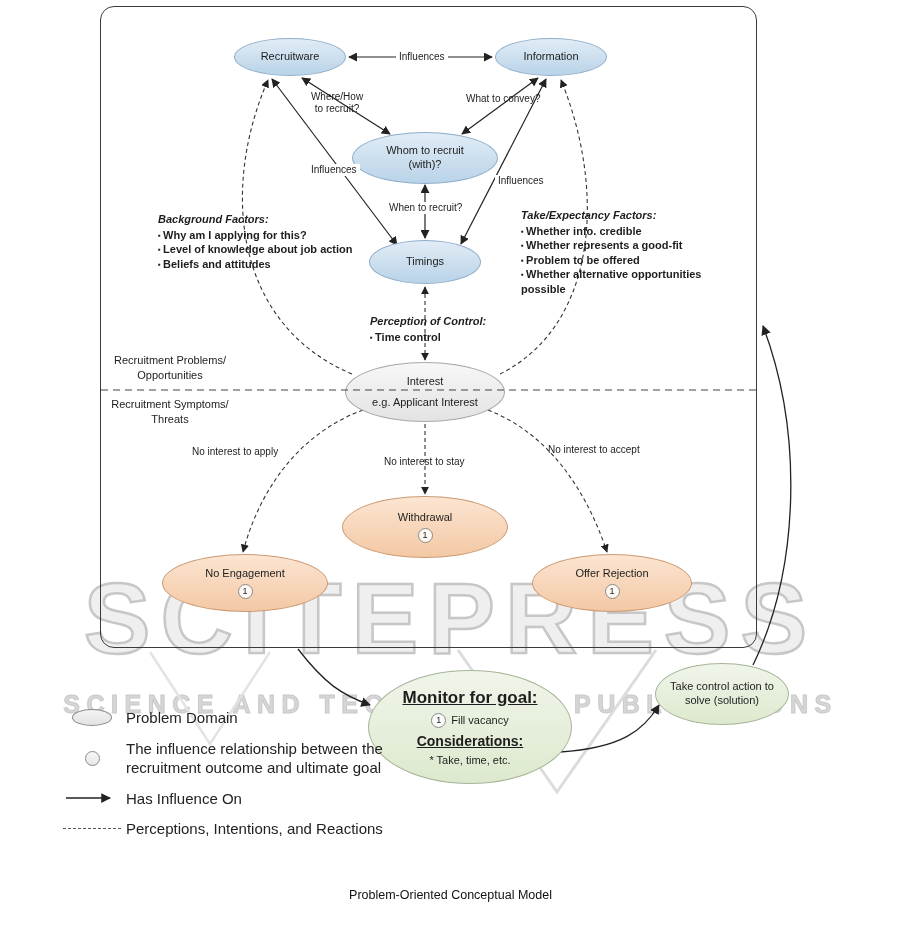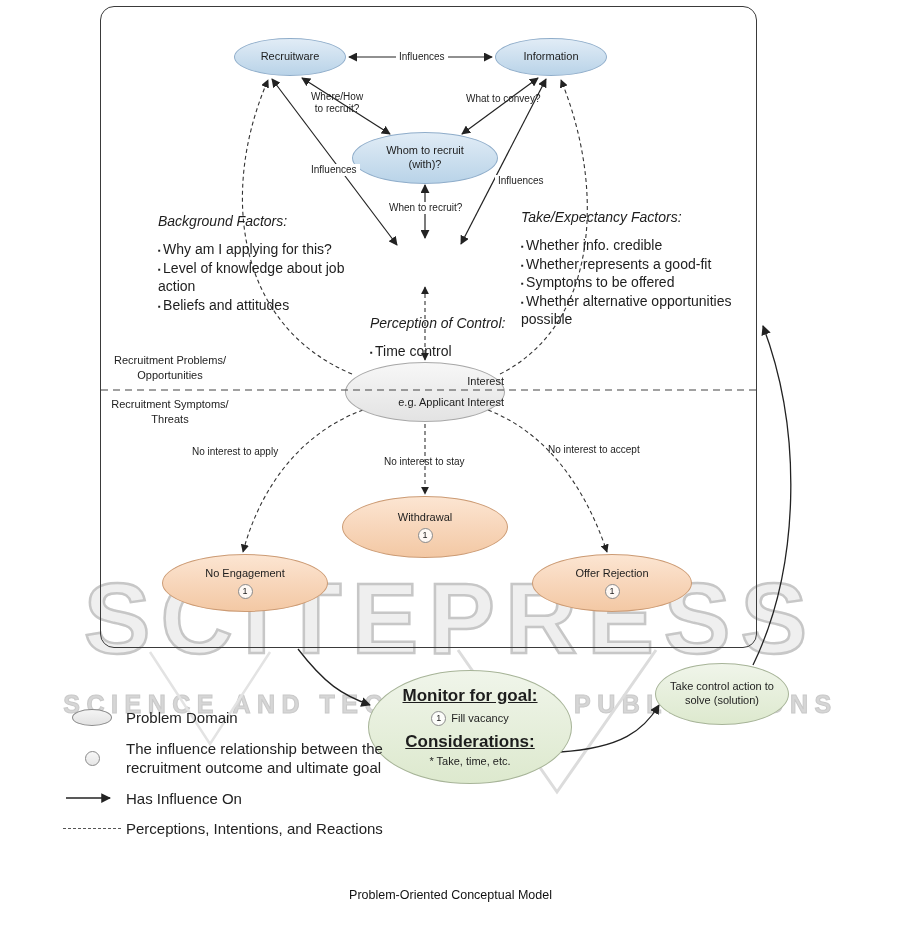--- a/index.html
+++ b/index.html
@@ -9,34 +9,34 @@
 
   .box { position:absolute; border:1.6px solid #3a3a3a; border-radius:14px; z-index:2; background:transparent; }
 
   svg.arrows { position:absolute; left:0; top:0; z-index:2; pointer-events:none; }
   svg.overlay { position:absolute; left:0; top:0; z-index:4; pointer-events:none; }
 
   .ellipse { position:absolute; border-radius:50%; display:flex; flex-direction:column;
              align-items:center; justify-content:center; text-align:center;
              font-size:11px; line-height:1.25; color:#1d1d1d; z-index:3; }
   .blue  { background:linear-gradient(180deg,#e1ecf6 0%,#b9d3e8 100%); border:1px solid #8fadca; }
-  .gray  { background:linear-gradient(180deg,#f7f7f7 0%,#e3e3e3 100%); border:1px solid #a8a8a8;align-items:flex-end; }
+  .gray  { background:linear-gradient(180deg,#f7f7f7 0%,#e3e3e3 100%); border:1px solid #a8a8a8; }
   .peach { background:linear-gradient(180deg,#fce5d2 0%,#f3c8a4 100%); border:1px solid #cc9b74;align-items:center; }
   .green { background:linear-gradient(180deg,#f0f5ea 0%,#dde9ce 100%); border:1px solid #a7b498; }
 
   .lbl { position:absolute; font-size:10px; color:#1d1d1d; z-index:4; line-height:1.2; }
   .onwhite { background:#fff; padding:0 3px; }
   .center { text-align:center; }
   .pre { white-space:pre-line; }
   .italic { font-style:italic; }
   .u { text-decoration:underline; }
   .bold { font-weight:bold; }
 
-  .factors { position:absolute; font-size:14px; z-index:4; line-height:1.32; color:#1d1d1d; }
-  .factors ul { list-style:none; margin-top:10px; }
+  .factors { position:absolute; font-size:11px; z-index:4; line-height:1.32; color:#1d1d1d;font-weight:bold; }
+  .factors ul { list-style:none; margin-top:1px; }
   .factors li::before { content:"▪ "; font-size:8px; vertical-align:1px; }
 
   .badge { display:inline-flex; align-items:center; justify-content:center;
            width:15px; height:15px; border:1px solid #8a8a8a; border-radius:50%;
            font-size:9px; line-height:1; background:rgba(255,255,255,.85); }
 
   .region { position:absolute; font-size:11px; text-align:center; z-index:4; line-height:1.35; }
 
   .wm-title { position:absolute; left:0; top:568px; width:100%; text-align:center; z-index:1;
               font-size:100px; font-weight:bold; letter-spacing:10px; line-height:1;
@@ -94,20 +94,21 @@
 
     <path d="M 298 649 C 325 684, 342 695, 370 705" stroke="#222" stroke-width="1.3" fill="none" marker-end="url(#ah)"></path>
     <path d="M 560 752 C 622 748, 644 730, 659 705" stroke="#222" stroke-width="1.3" fill="none" marker-end="url(#ah)"></path>
     <path d="M 753 665 C 800 568, 803 432, 763 326" stroke="#222" stroke-width="1.3" fill="none" marker-end="url(#ah)"></path>
   </svg>
 
   <div class="ellipse blue" style="left:234px; top:38px; width:112px; height:38px;">Recruitware</div>
   <div class="ellipse blue" style="left:495px; top:38px; width:112px; height:38px;">Information</div>
   <div class="ellipse blue pre" style="left:352px; top:132px; width:146px; height:52px;">Whom to recruit
 (with)?</div>
+  <div class="ellipse blue" style="left:369px; top:240px; width:112px; height:44px;">Timings</div>
 
   <div class="ellipse gray" style="left:345px; top:362px; width:160px; height:60px;">
     <span>Interest</span>
     <span style="margin-top:7px;">e.g. Applicant Interest</span>
   </div>
 
   <div class="ellipse peach" style="left:342px; top:496px; width:166px; height:62px;">
     <span>Withdrawal</span>
     <span class="badge" style="margin-top:4px;">1</span>
   </div>
@@ -119,21 +120,21 @@
     <span>Offer Rejection</span>
     <span class="badge" style="margin-top:3px;">1</span>
   </div>
 
   <div class="ellipse green" style="left:368px; top:670px; width:204px; height:114px; z-index:3;">
     <div class="u bold" style="font-size:17px;">Monitor for goal:</div>
     <div style="margin:5px 0; display:flex; align-items:center; gap:5px;">
       <span class="badge">1</span>
       <span>Fill vacancy</span>
     </div>
-    <div class="u bold" style="font-size:17px;">Considerations:</div>
+    <div class="u bold" style="font-size:14px;">Considerations:</div>
     <div style="margin-top:3px;">* Take, time, etc.</div>
   </div>
 
   <div class="ellipse green pre" style="left:655px; top:663px; width:134px; height:62px;">Take control action to
 solve (solution)</div>
 
   <div class="lbl onwhite" style="left:396px; top:51px;">Influences</div>
   <div class="lbl pre center" style="left:299px; top:91px; width:76px;">Where/How
 to recruit?</div>
   <div class="lbl" style="left:466px; top:93px;">What to convey?</div>
@@ -151,21 +152,21 @@
       <li>Level of knowledge about job action</li>
       <li>Beliefs and attitudes</li>
     </ul>
   </div>
 
   <div class="factors" style="left:521px; top:208px; width:228px;">
     <div class="italic">Take/Expectancy Factors:</div>
     <ul>
       <li>Whether info. credible</li>
       <li>Whether represents a good-fit</li>
-      <li>Symptoms to be offered</li>
+      <li>Problem to be offered</li>
       <li>Whether alternative opportunities possible</li>
     </ul>
   </div>
 
   <div class="factors" style="left:370px; top:314px; width:140px;">
     <div class="italic">Perception of Control:</div>
     <ul>
       <li>Time control</li>
     </ul>
   </div>

